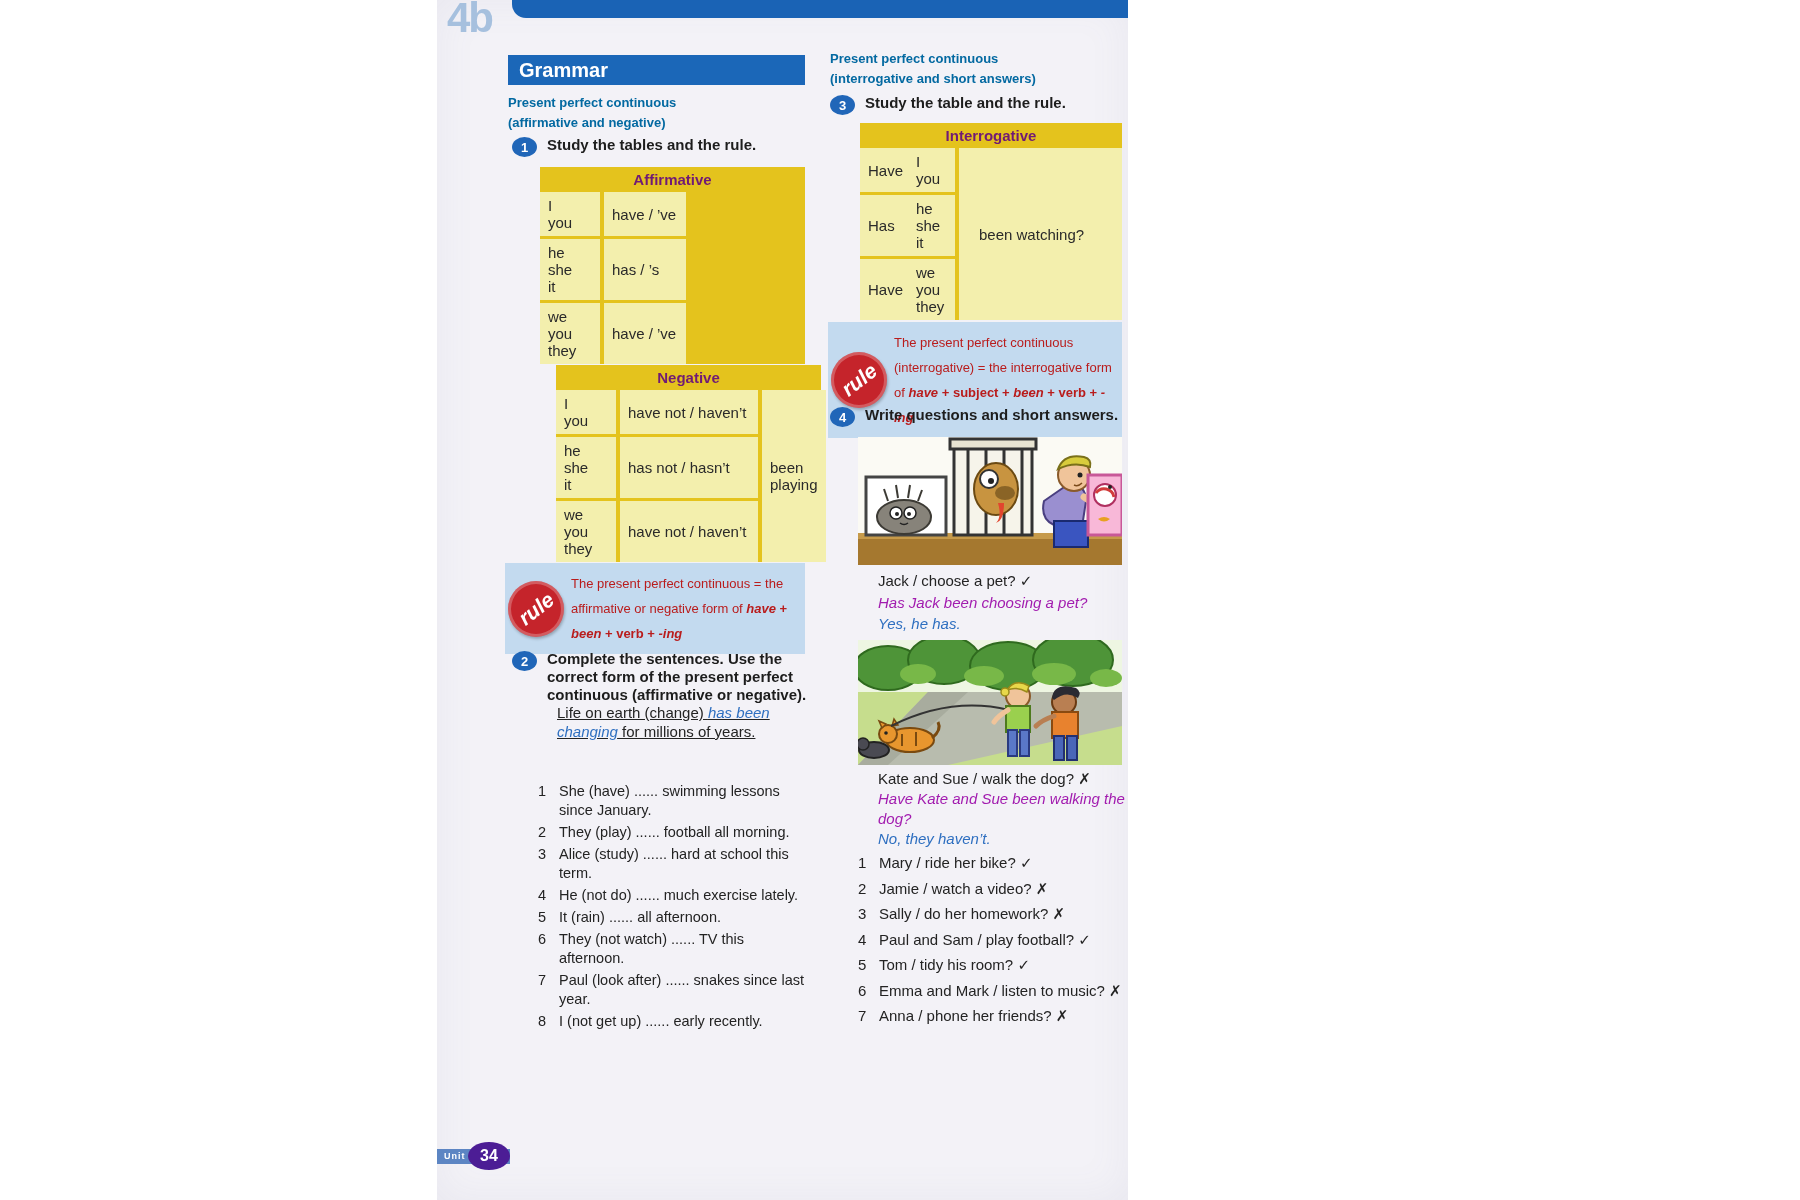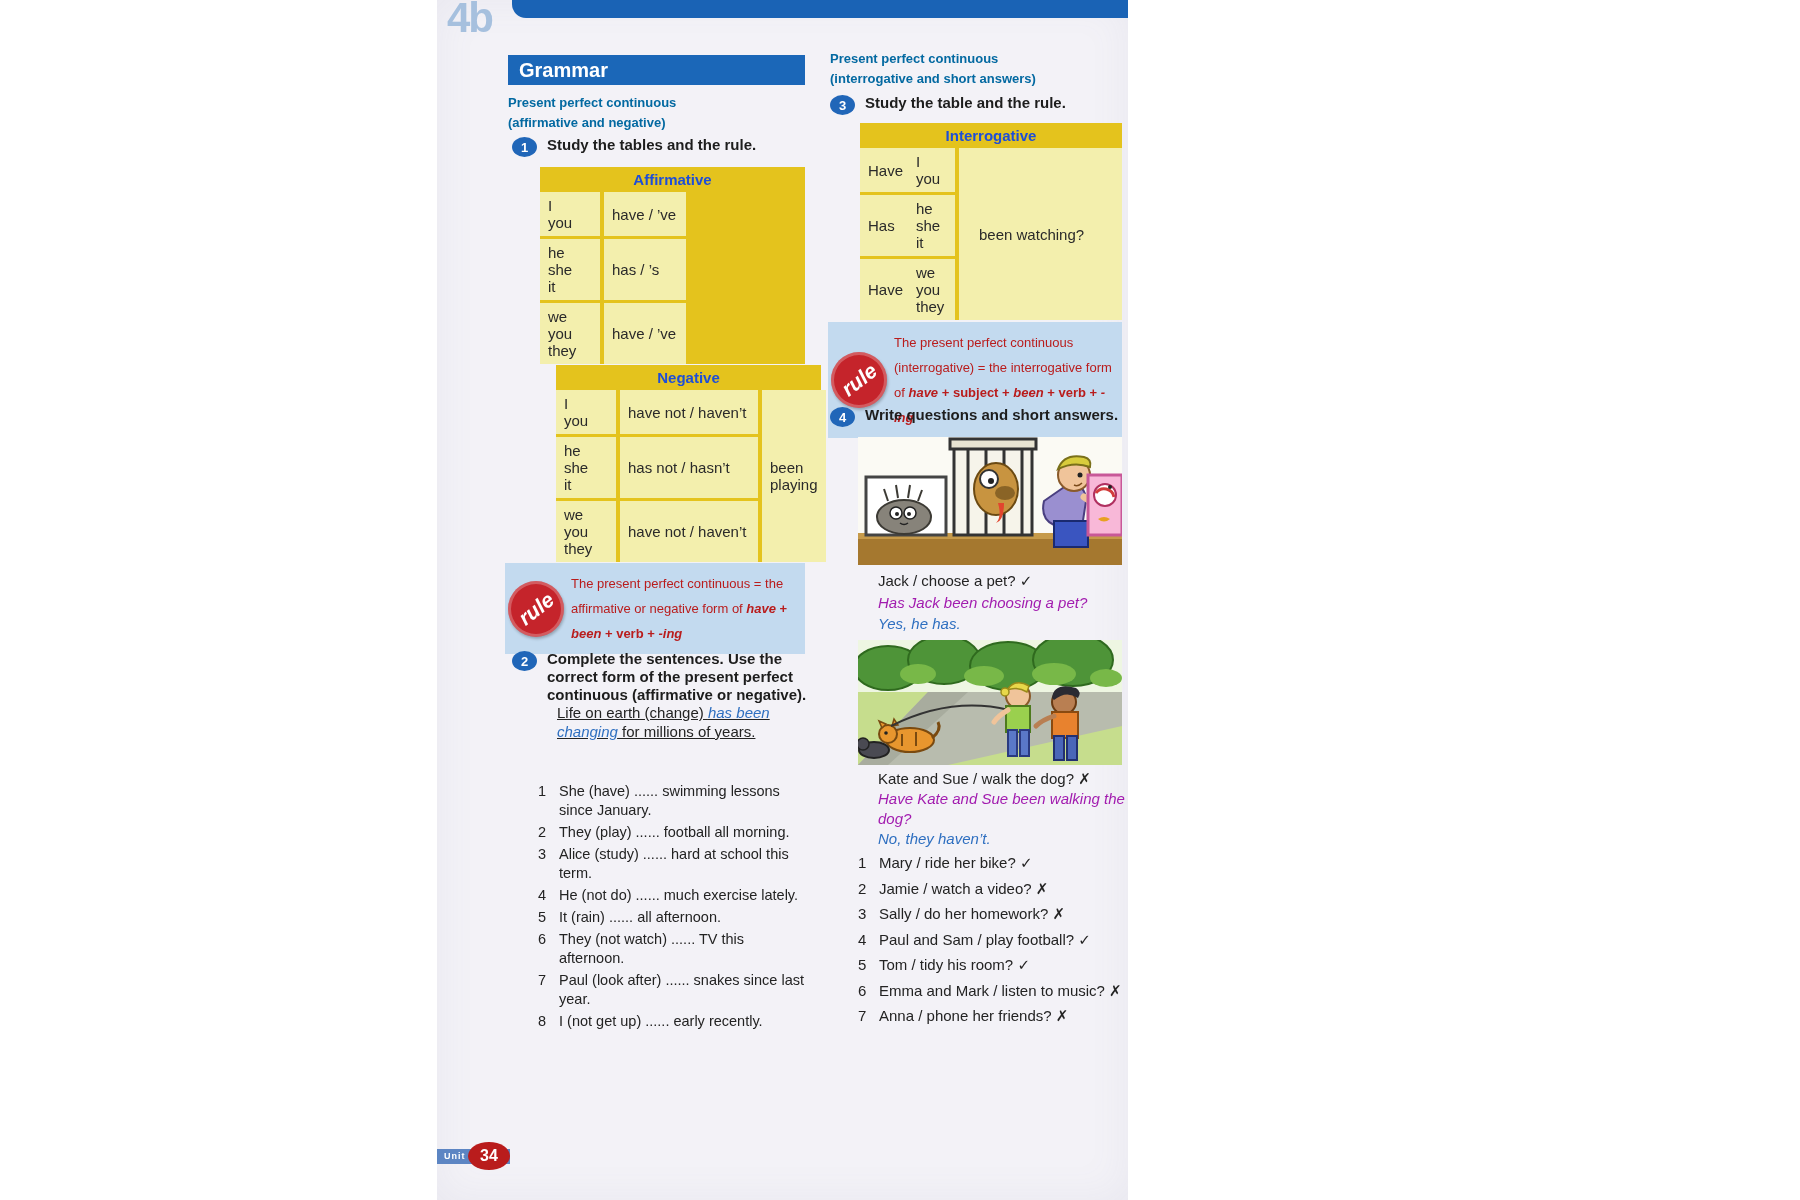--- a/index.html
+++ b/index.html
@@ -28,21 +28,21 @@
   .ex-num{
     flex:none;width:25px;height:20px;border-radius:50%;
     background:#2066b8;color:#fff;font-weight:bold;font-size:13px;
     display:flex;align-items:center;justify-content:center;margin-top:1px;
   }
   .ex-text{font-weight:bold;font-size:15px;line-height:18px;color:#1d1d1d;}
   .pre{white-space:pre-line;}
   
   .gtable{position:absolute;background:#e4c31d;padding-bottom:0;}
   .gt-header{
-    background:#e4c31d;color:#1d4ed8;font-weight:bold;font-size:15px;
+    background:#e4c31d;color:#701a75;font-weight:bold;font-size:15px;
     text-align:center;height:25px;line-height:25px;
   }
   .gt-body{display:flex;gap:4px;background:#e4c31d;}
   .gt-rows{display:flex;flex-direction:column;gap:3px;background:#e4c31d;flex:none;}
   .gt-row{display:flex;gap:4px;background:#e4c31d;}
   .cell{background:#f3efad;font-size:15px;line-height:17px;padding:5px 8px;color:#2a2a2a;}
   .cell.comp{display:flex;align-items:center;justify-content:center;flex:1;text-align:left;}
   .aux-sub{display:flex;gap:0;}
   .aux-sub .aux{width:48px;align-self:center;}
   
@@ -75,21 +75,21 @@
   
   .illo{position:absolute;display:block;}
   
   .footer-bar{
     position:absolute;left:437px;top:1149px;width:73px;height:15px;background:#5c85c3;
     color:#fff;font-size:9px;font-weight:bold;letter-spacing:1px;line-height:15px;padding-left:7px;
     box-sizing:border-box;
   }
   .footer-oval{
     position:absolute;left:468px;top:1142px;width:42px;height:28px;border-radius:50%;
-    background:#b91c1c;color:#fff;font-weight:bold;font-size:16px;
+    background:#4c1d95;color:#fff;font-weight:bold;font-size:16px;
     display:flex;align-items:center;justify-content:center;
   }
   .section-bar{
     position:absolute;left:508px;top:55px;width:297px;height:30px;background:#1b67b8;
     color:#fff;font-weight:bold;font-size:20px;line-height:30px;padding-left:11px;box-sizing:border-box;
   }
 </style>
 </head>
 <body>
 

